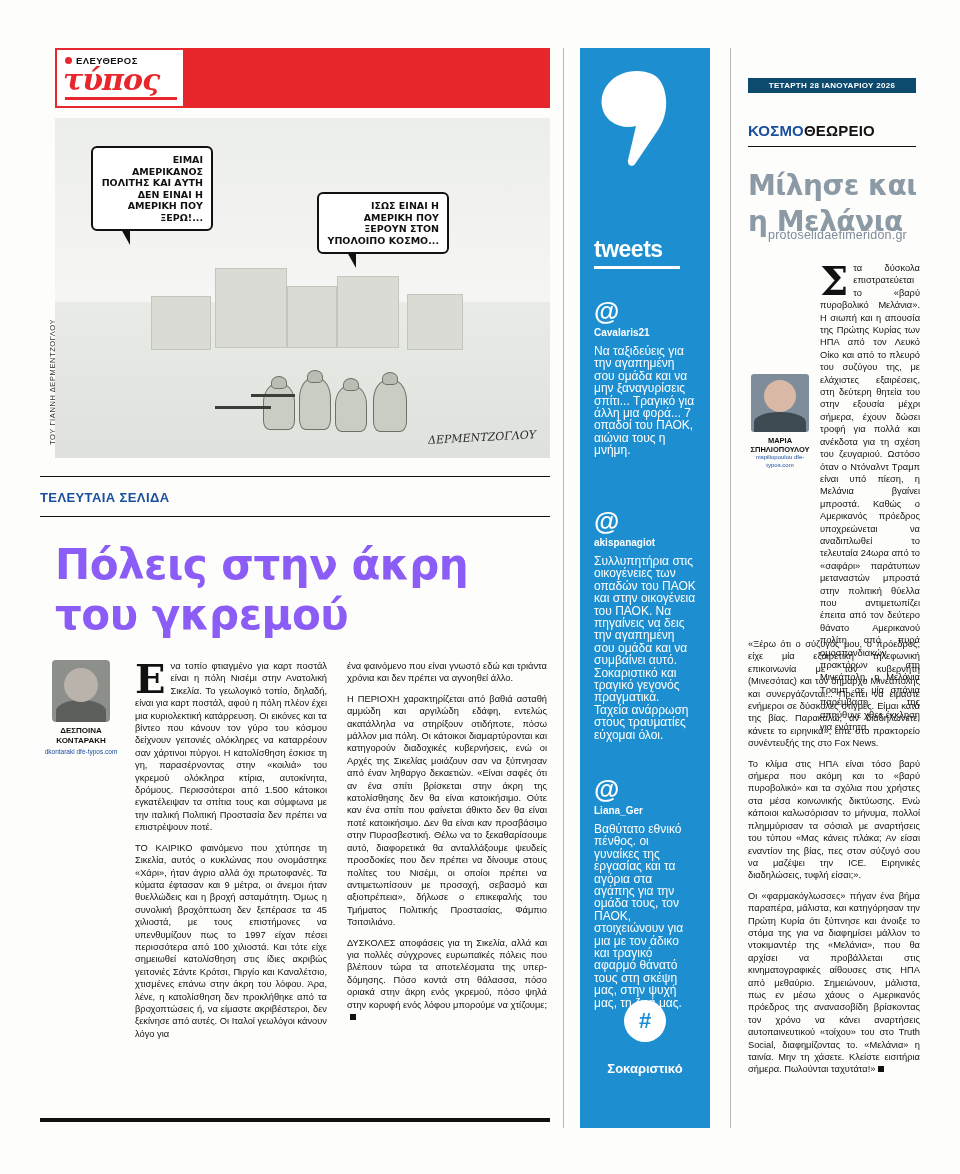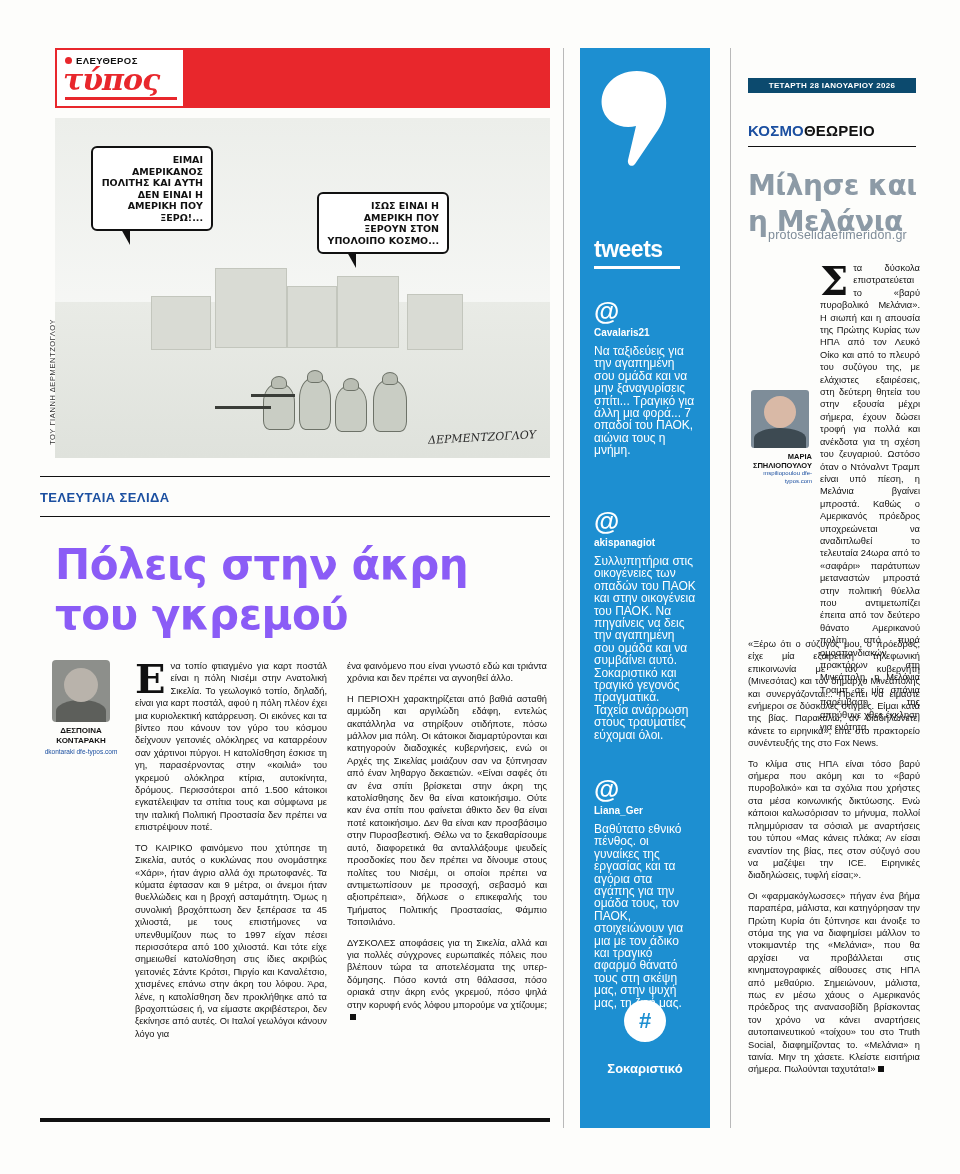--- a/index.html
+++ b/index.html
@@ -164,21 +164,21 @@
     position:absolute;left:748px;top:168px;width:180px;
     font-family:"DejaVu Sans", sans-serif;font-size:28px;line-height:36px;
     font-weight:bold;color:#8c9aa6;letter-spacing:-.5px;
   }
   .watermark{
     position:absolute;left:768px;top:228px;
     font-size:12.5px;color:#7e8c99;letter-spacing:.2px;
     font-family:"Liberation Sans", sans-serif;
   }
   .r-author{
-    position:absolute;left:748px;top:390px;width:64px;text-align:right;
+    position:absolute;left:748px;top:374px;width:64px;text-align:center;
   }
   .r-author-photo{
     width:58px;height:58px;margin:0 auto;background:#7e8d99;border-radius:3px;
     position:relative;overflow:hidden;
   }
   .r-author-photo:after{
     content:"";position:absolute;left:13px;top:6px;width:32px;height:32px;border-radius:50%;
     background:#d9b9a6;
   }
   .r-author-photo:before{

